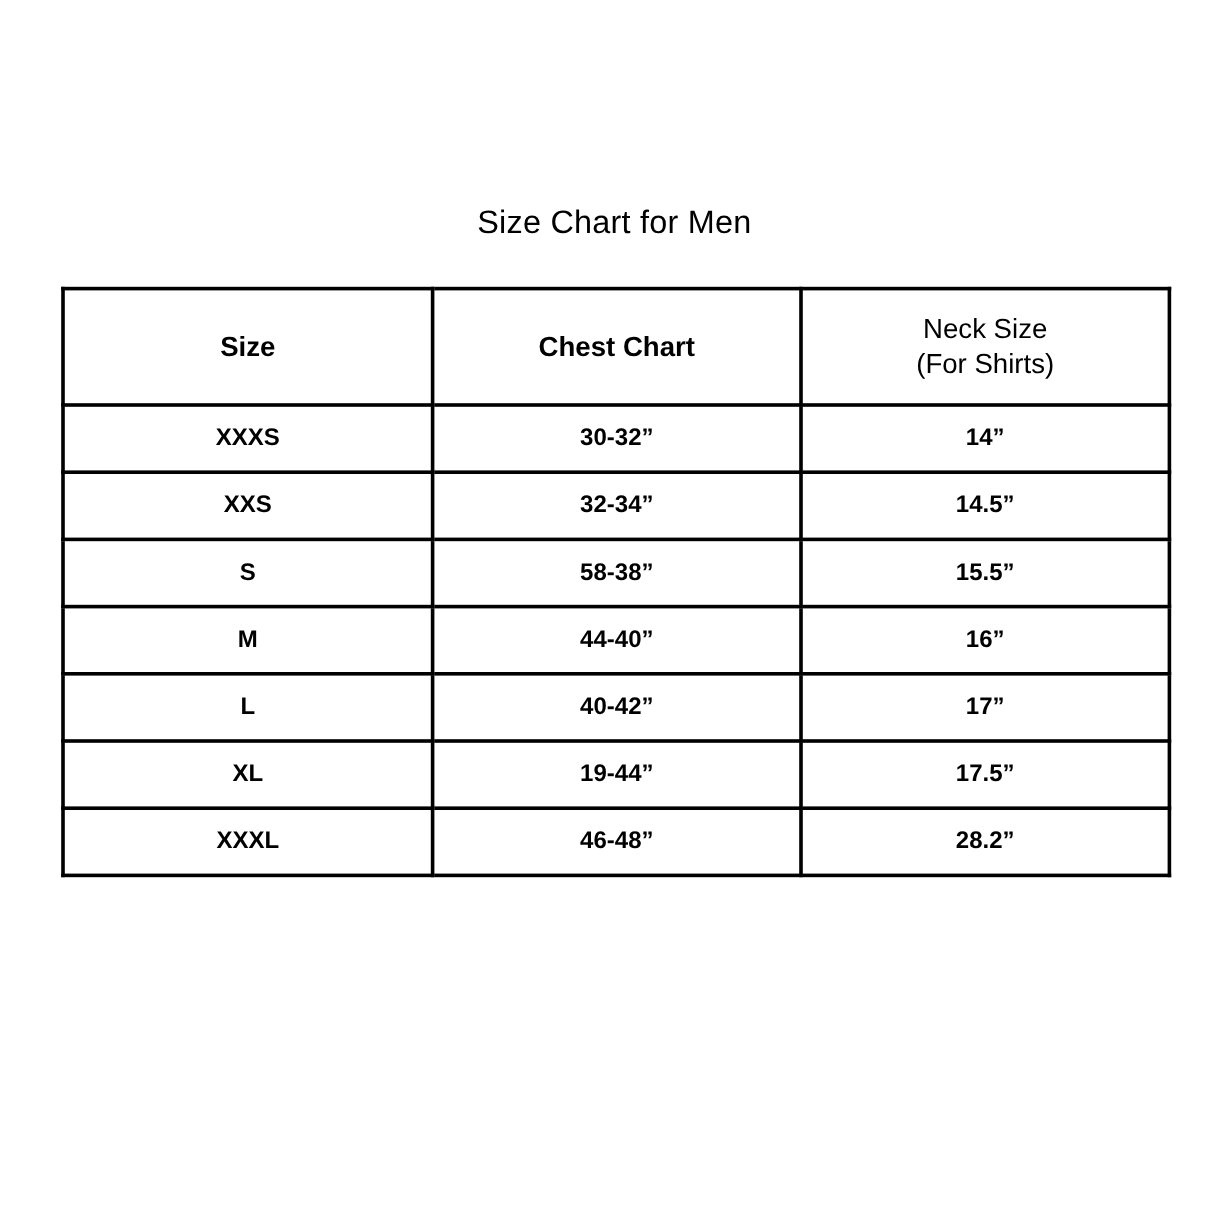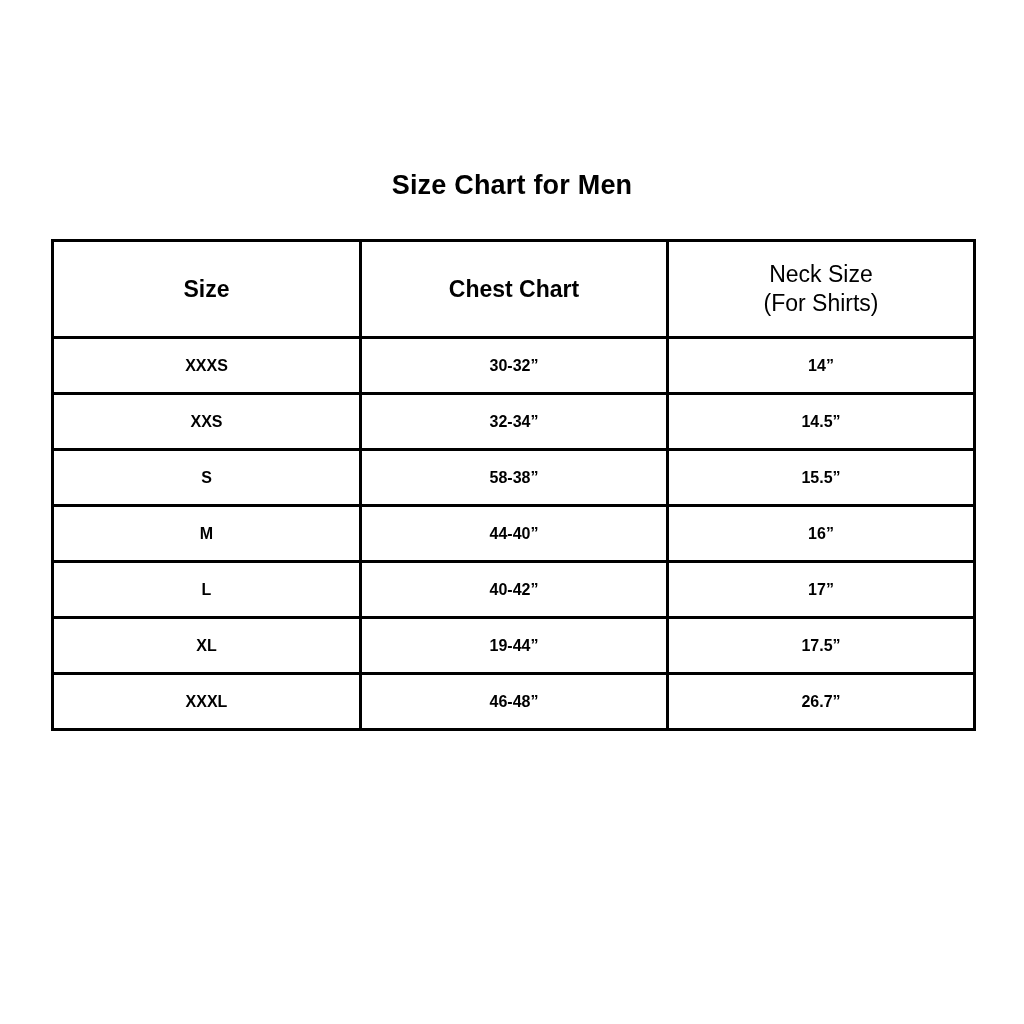--- a/index.html
+++ b/index.html
@@ -22,21 +22,21 @@
     width: 1024px;
     height: 1024px;
   }
   .chart-title {
     position: absolute;
     left: 0;
     top: 170px;
     width: 1024px;
     text-align: center;
     font-size: 27px;
-    font-weight: bold;
+    font-weight: normal;
     letter-spacing: 0.2px;
   }
   table.size-table {
     position: absolute;
     left: 51px;
     top: 239px;
     width: 922px;
     border-collapse: collapse;
     table-layout: fixed;
   }
@@ -49,21 +49,21 @@
     color: #000000;
   }
   table.size-table thead th {
     height: 94px;
     font-size: 23px;
     line-height: 1.24;
     padding: 0;
   }
   table.size-table tbody td {
     height: 53px;
-    font-size: 16px;
+    font-size: 20px;
     padding: 0;
   }
   .col-size { width: 308px; }
   .col-chest { width: 307px; }
   .col-neck { width: 307px; }
   .hdr-sub {
     display: block;
     font-size: 23px;
     font-weight: normal;
   }
@@ -118,18 +118,18 @@
         <td>17”</td>
       </tr>
       <tr>
         <td>XL</td>
         <td>19-44”</td>
         <td>17.5”</td>
       </tr>
       <tr>
         <td>XXXL</td>
         <td>46-48”</td>
-        <td>26.7”</td>
+        <td>28.2”</td>
       </tr>
     </tbody>
   </table>
 
 </div>
 
 </body></html>

